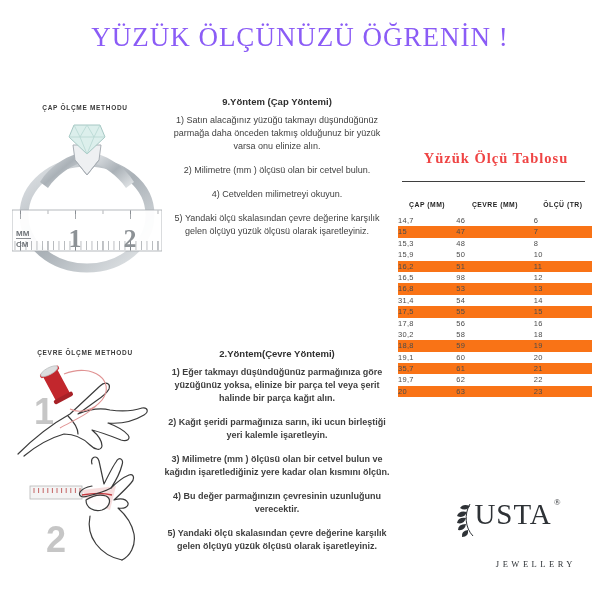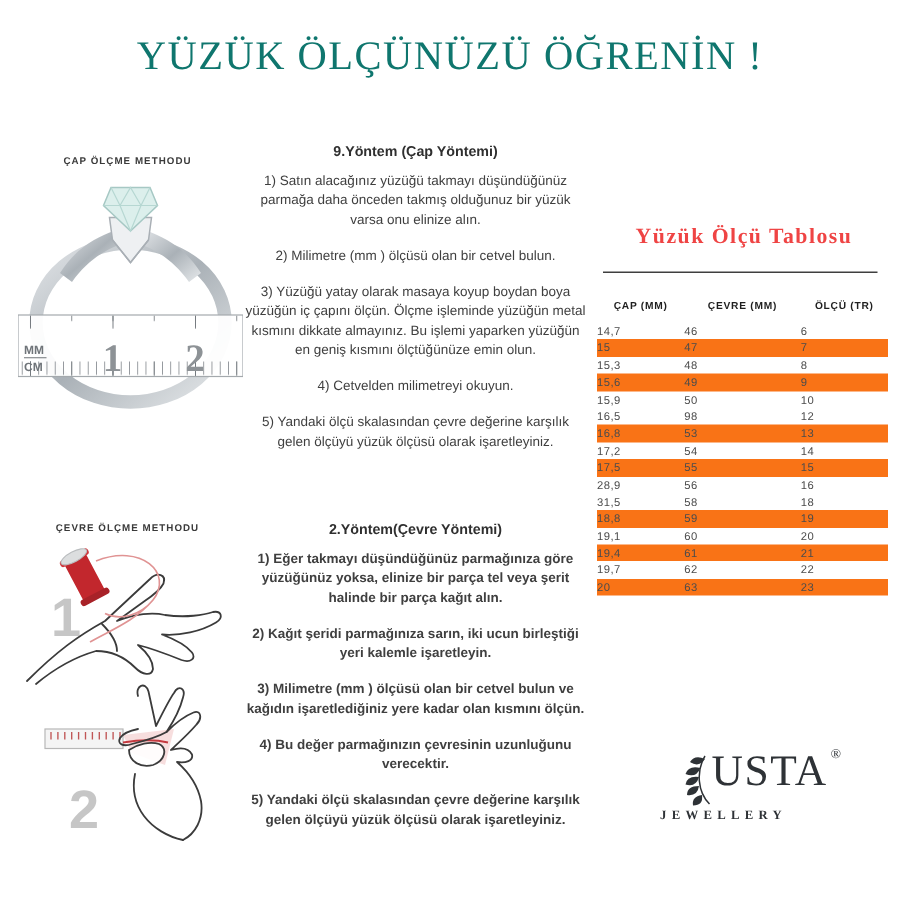--- a/index.html
+++ b/index.html
@@ -1,21 +1,21 @@
 <!DOCTYPE html>
 <html><head>
 <meta charset="utf-8">
 <style>
   html,body{margin:0;padding:0;background:#fff;}
   .page{position:relative;width:600px;height:600px;background:#ffffff;overflow:hidden;
         font-family:"Liberation Sans",sans-serif;color:#3c3c3c;}
 
   .title{position:absolute;top:22px;left:0;width:600px;text-align:center;
          font-family:"Liberation Serif",serif;font-size:27px;letter-spacing:1px;
-         color:#0f766e;font-weight:400;}
+         color:#8b5cf6;font-weight:400;}
 
   
   .fig-label{position:absolute;width:150px;text-align:center;font-size:6.5px;
              font-weight:700;letter-spacing:.7px;color:#3a3a3a;}
   .fig-label.l1{left:10px;top:104px;}
   .fig-label.l2{left:10px;top:349px;}
 
   .fig{position:absolute;}
   .fig-ring{left:12px;top:118px;}
   .fig-hand1{left:12px;top:362px;}
@@ -40,28 +40,28 @@
   .size-table{position:absolute;left:398px;top:196px;width:194px;}
   .size-head{display:grid;grid-template-columns:30% 40% 30%;text-align:center;
              font-size:6.8px;font-weight:700;letter-spacing:.5px;color:#1f1f1f;
              padding:5px 0 7px 0;}
   .size-rows .row{display:grid;grid-template-columns:30% 40% 30%;height:11.4px;
                   line-height:11.4px;font-size:7.5px;color:#4c4c4c;
                   letter-spacing:.3px;}
   .size-rows .row.alt{background:#f97316;}
 
   
-  .logo{position:absolute;left:440px;top:500px;width:136px;text-align:left;color:#2e3236;}
+  .logo{position:absolute;left:440px;top:500px;width:136px;text-align:right;color:#2e3236;}
   .logo-row{display:flex;align-items:flex-start;justify-content:center;}
   .laurel{margin-right:-4px;margin-top:2px;}
   .usta{font-family:"Liberation Serif",serif;font-size:29px;line-height:1;
         letter-spacing:1px;font-weight:400;}
   .reg{font-size:9px;vertical-align:top;position:relative;top:-2px;left:2px;}
   .jewellery{font-family:"Liberation Serif",serif;font-size:8.5px;letter-spacing:3.5px;
-             margin-top:0;font-weight:700;}
+             margin-top:21px;font-weight:400;}
 </style>
 </head>
 <body>
 
 <div class="page">
 
   <div class="title">YÜZÜK ÖLÇÜNÜZÜ ÖĞRENİN !</div>
 
   <div class="fig-label l1">ÇAP ÖLÇME METHODU</div>
 
@@ -144,21 +144,20 @@
       <path d="M58,48 C64,44 72,42 78,44 C84,47 82,55 74,58 C66,60 58,56 58,48 Z" fill="#ffffff" fill-opacity="0.9"></path>
       <path d="M94,108 C84,106 74,100 68,92 C62,84 60,74 62,64" fill="none"></path>
     </g>
   </svg>
 
   <div class="m-head h1">9.Yöntem (Çap Yöntemi)</div>
   <div class="steps s1">
 
   <p>1) Satın alacağınız yüzüğü takmayı düşündüğünüz parmağa daha önceden takmış olduğunuz bir yüzük varsa onu elinize alın.</p>
       <p class="alt">2) Milimetre (mm ) ölçüsü olan bir cetvel bulun.</p>
-      <p>3) Yüzüğü yatay olarak masaya koyup boydan boya yüzüğün iç çapını ölçün. Ölçme işleminde yüzüğün metal kısmını dikkate almayınız. Bu işlemi yaparken yüzüğün en geniş kısmını ölçtüğünüze emin olun.</p>
       <p class="alt">4) Cetvelden milimetreyi okuyun.</p>
       <p>5) Yandaki ölçü skalasından çevre değerine karşılık gelen ölçüyü yüzük ölçüsü olarak işaretleyiniz.</p>
     </div>
 
   <div class="m-head h2">2.Yöntem(Çevre Yöntemi)</div>
   <div class="steps s2">
 
   <p>1) Eğer takmayı düşündüğünüz parmağınıza göre yüzüğünüz yoksa, elinize bir parça tel veya şerit halinde bir parça kağıt alın.</p>
       <p class="alt">2) Kağıt şeridi parmağınıza sarın, iki ucun birleştiği yeri kalemle işaretleyin.</p>
       <p>3) Milimetre (mm ) ölçüsü olan bir cetvel bulun ve kağıdın işaretlediğiniz yere kadar olan kısmını ölçün.</p>
@@ -185,72 +184,72 @@
         <div class="row alt">
         <span>15</span>
         <span>47</span>
         <span>7</span>
       </div>
         <div class="row">
         <span>15,3</span>
         <span>48</span>
         <span>8</span>
       </div>
-        <div class="row alt">
-        <span>15,6</span>
-        <span>49</span>
-        <span>9</span>
-      </div>
         <div class="row">
         <span>15,9</span>
         <span>50</span>
         <span>10</span>
       </div>
+        <div class="row alt">
+        <span>16,2</span>
+        <span>51</span>
+        <span>11</span>
+      </div>
         <div class="row">
         <span>16,5</span>
         <span>98</span>
         <span>12</span>
       </div>
         <div class="row alt">
         <span>16,8</span>
         <span>53</span>
         <span>13</span>
       </div>
         <div class="row">
-        <span>17,2</span>
+        <span>31,4</span>
         <span>54</span>
         <span>14</span>
       </div>
         <div class="row alt">
         <span>17,5</span>
         <span>55</span>
         <span>15</span>
       </div>
         <div class="row">
-        <span>28,9</span>
+        <span>17,8</span>
         <span>56</span>
         <span>16</span>
       </div>
         <div class="row">
-        <span>31,5</span>
+        <span>30,2</span>
         <span>58</span>
         <span>18</span>
       </div>
         <div class="row alt">
         <span>18,8</span>
         <span>59</span>
         <span>19</span>
       </div>
         <div class="row">
         <span>19,1</span>
         <span>60</span>
         <span>20</span>
       </div>
         <div class="row alt">
-        <span>19,4</span>
+        <span>35,7</span>
         <span>61</span>
         <span>21</span>
       </div>
         <div class="row">
         <span>19,7</span>
         <span>62</span>
         <span>22</span>
       </div>
         <div class="row alt">
         <span>20</span>

